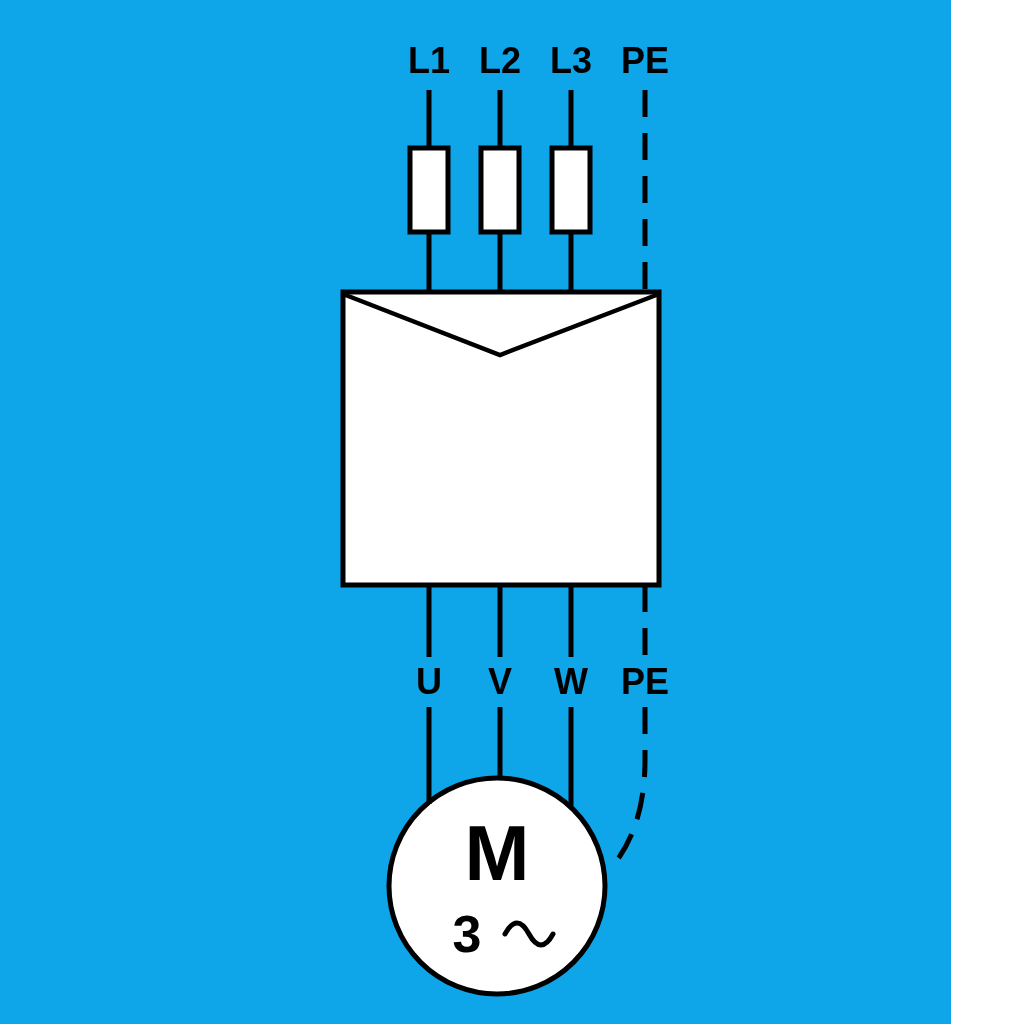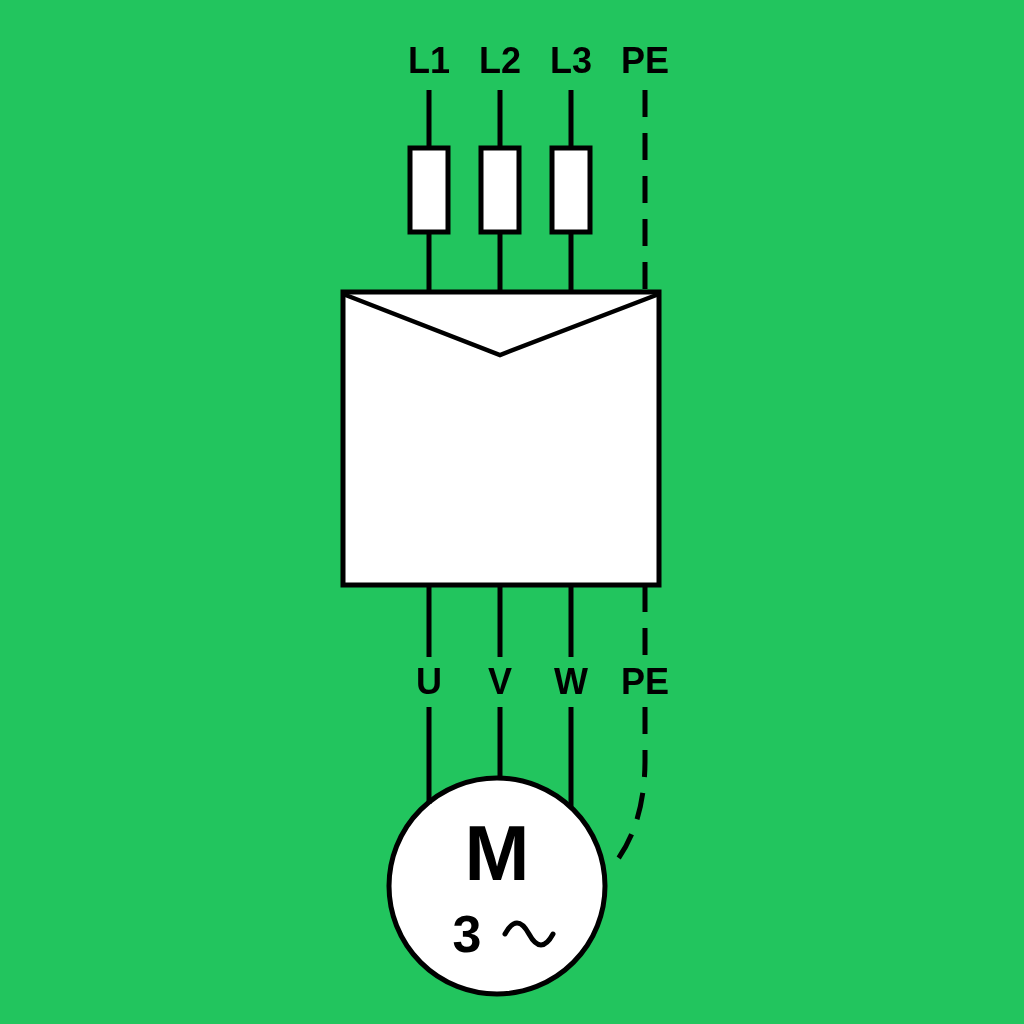--- a/index.html
+++ b/index.html
@@ -1,24 +1,24 @@
 <!DOCTYPE html>
 <html><head>
 <meta charset="utf-8">
 <style>
   html, body {
     margin: 0;
     padding: 0;
     background: #ffffff;
   }
   .stage {
-    width: 1024px;
+    width: 951px;
     height: 1024px;
     position: relative;
-    background: #22c55e;
+    background: #0ea5e9;
     overflow: hidden;
   }
   svg {
     display: block;
   }
   .lbl {
     font-family: "Liberation Sans", sans-serif;
     font-weight: bold;
     font-size: 36px;
     fill: #000000;

